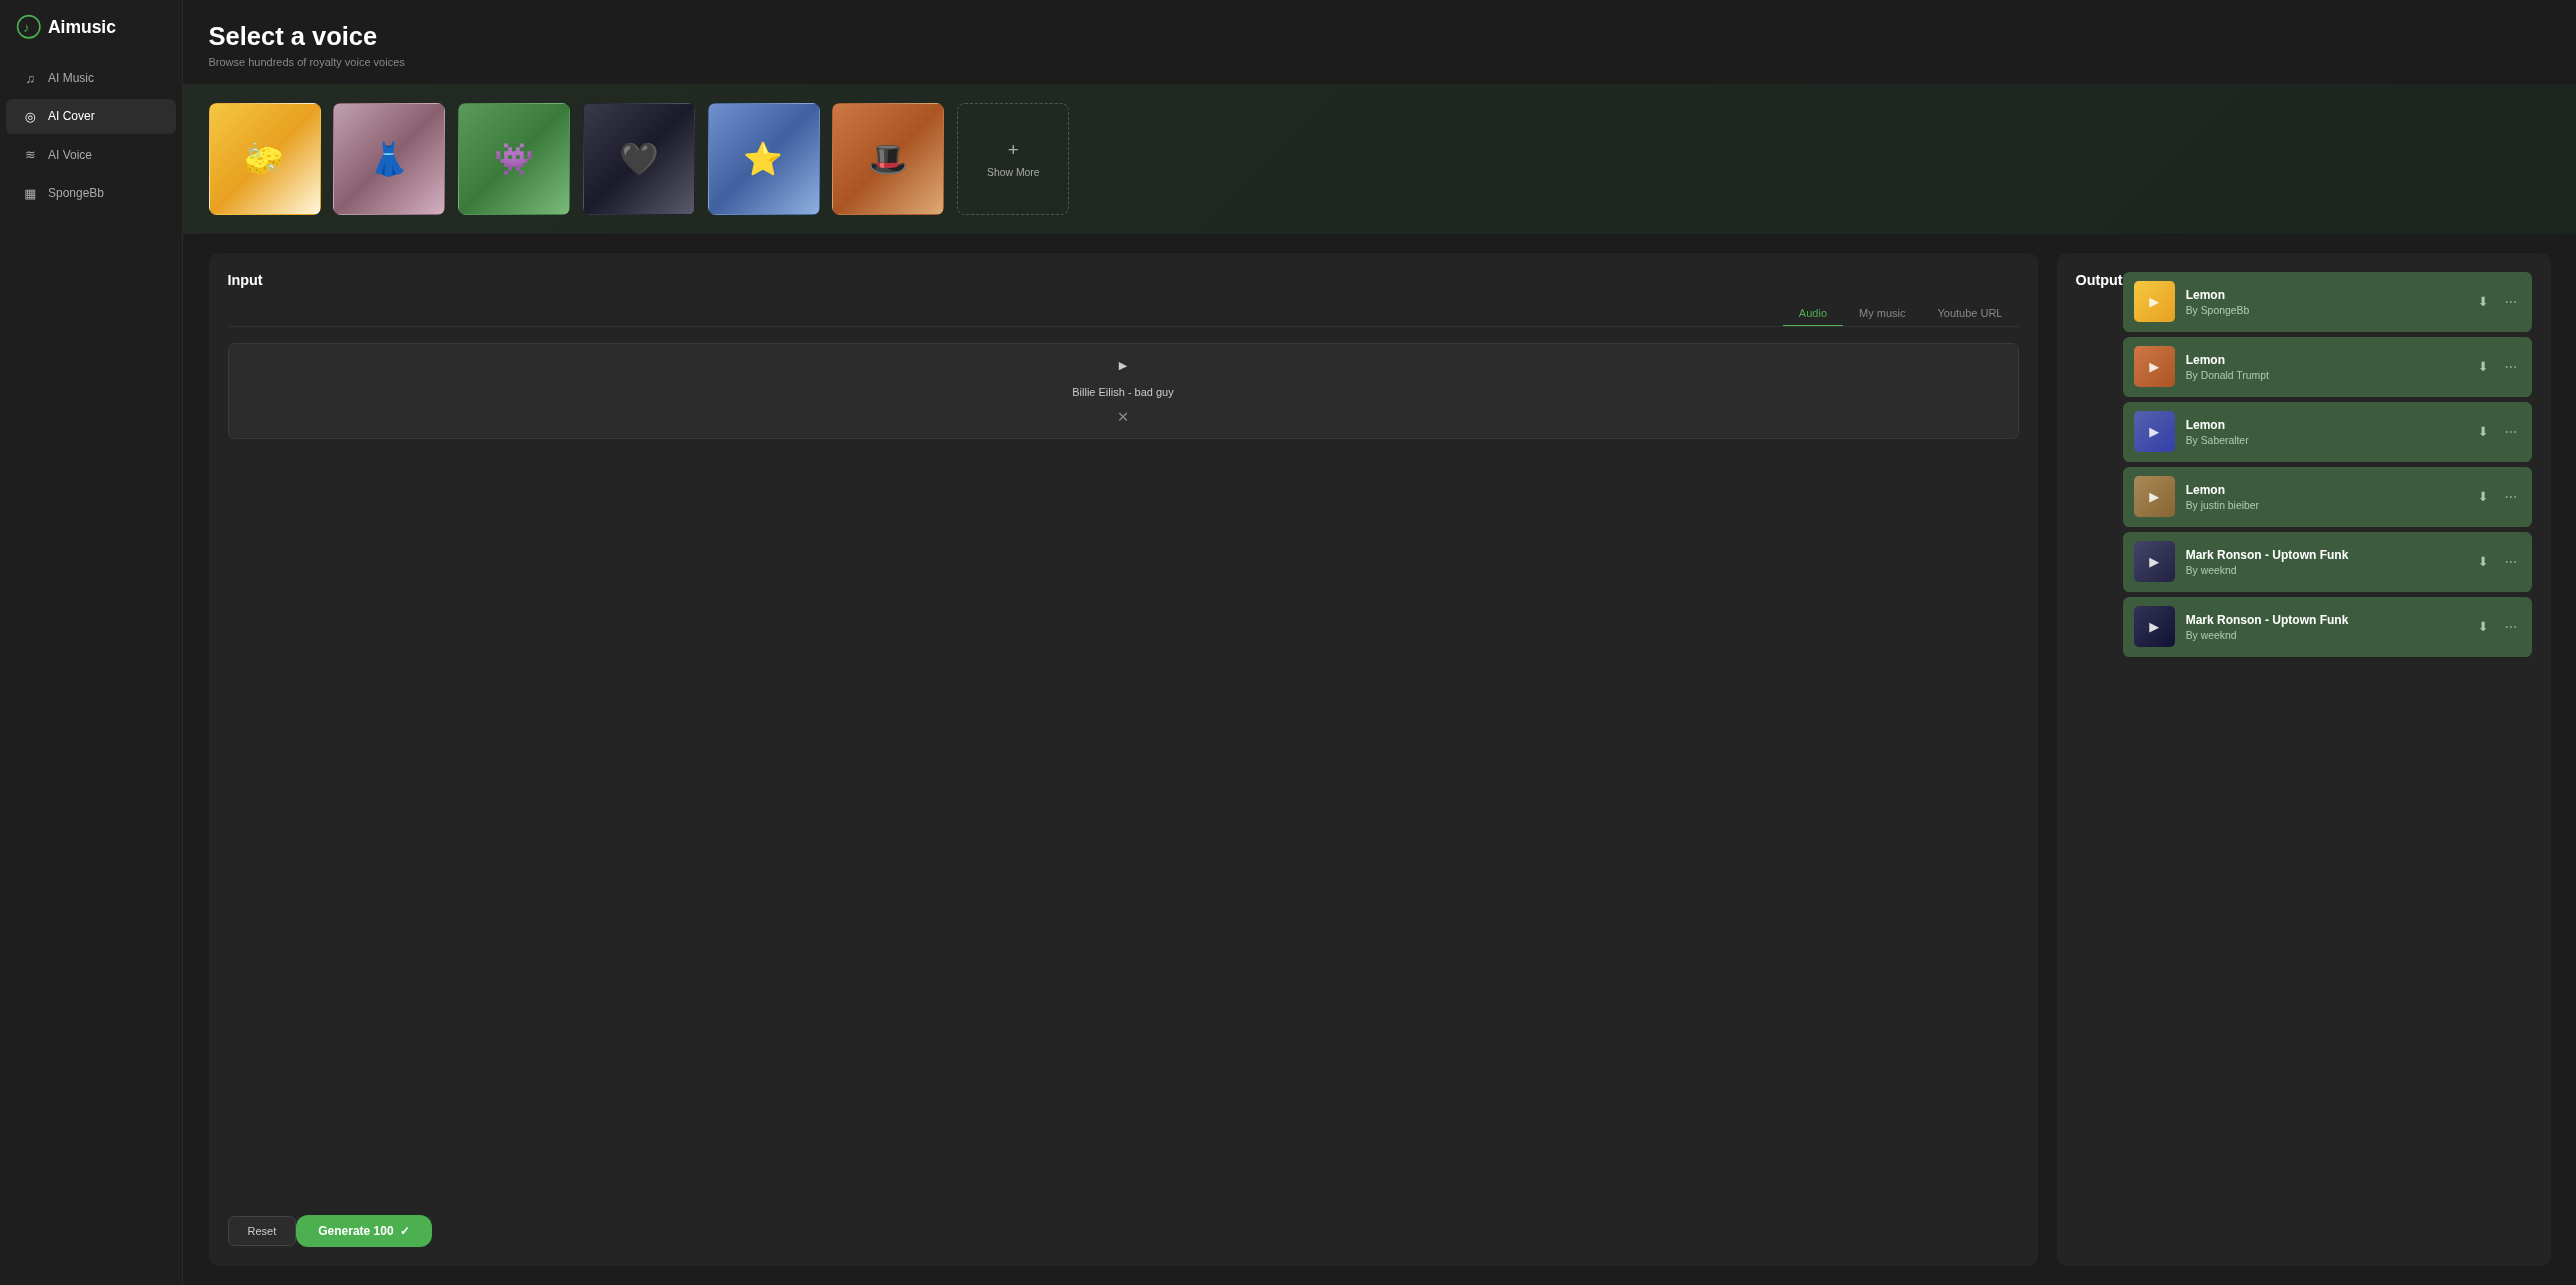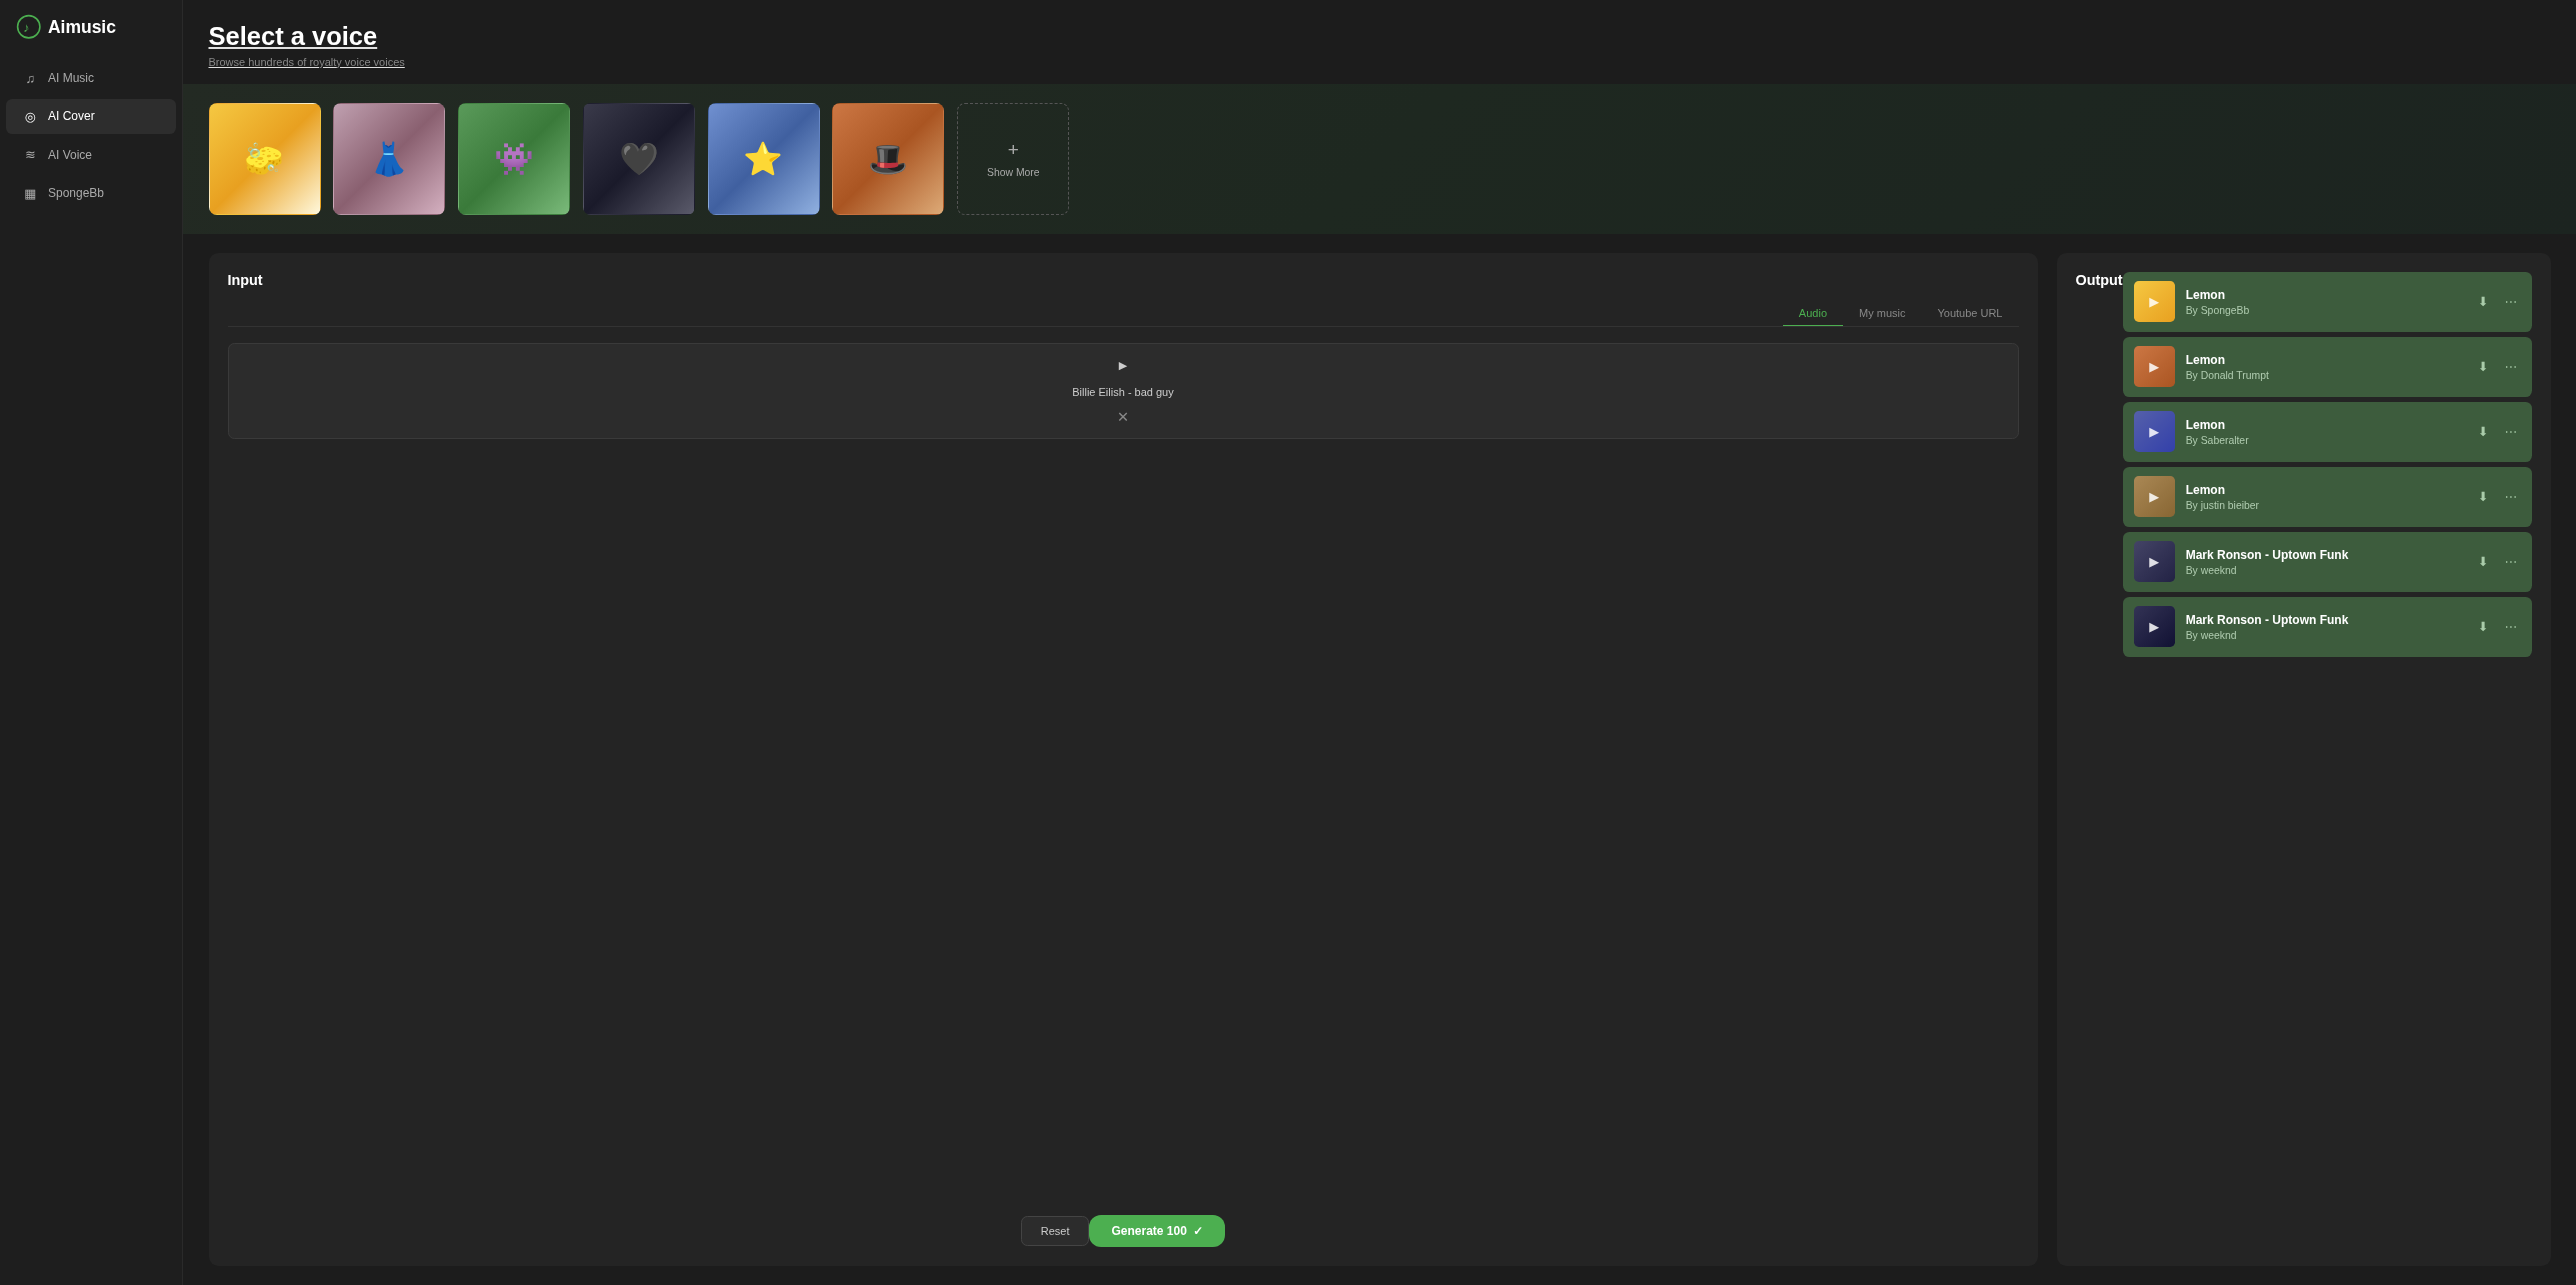--- a/index.html
+++ b/index.html
@@ -67,21 +67,20 @@
       flex: 1;
       overflow-y: auto;
       background: #1c1c1c;
       display: flex;
       flex-direction: column;
     }
 
     
     .header {
       padding: 22px 25.5px 0 25.5px;
-      text-decoration: underline;
     }
     .page-title {
       font-size: 25.5px;
       font-weight: 700;
       color: #ffffff;
       margin-bottom: 4.8px;
     }
     .page-subtitle {
       font-size: 11px;
       color: #888;
@@ -231,21 +230,21 @@
       flex-shrink: 0;
     }
     .close-btn::before { content: '✕'; }
 
     
     .input-spacer { flex: 1; }
 
     
     .input-actions {
       display: flex;
-      justify-content: center;
+      justify-content: flex-start;
       align-items: center;
       margin-top: 12.8px;
     }
     .reset-btn {
       background: #2c2c2c;
       border: 0.8px solid #444;
       color: #cccccc;
       padding: 8px 19px;
       border-radius: 6.4px;
       cursor: pointer;

